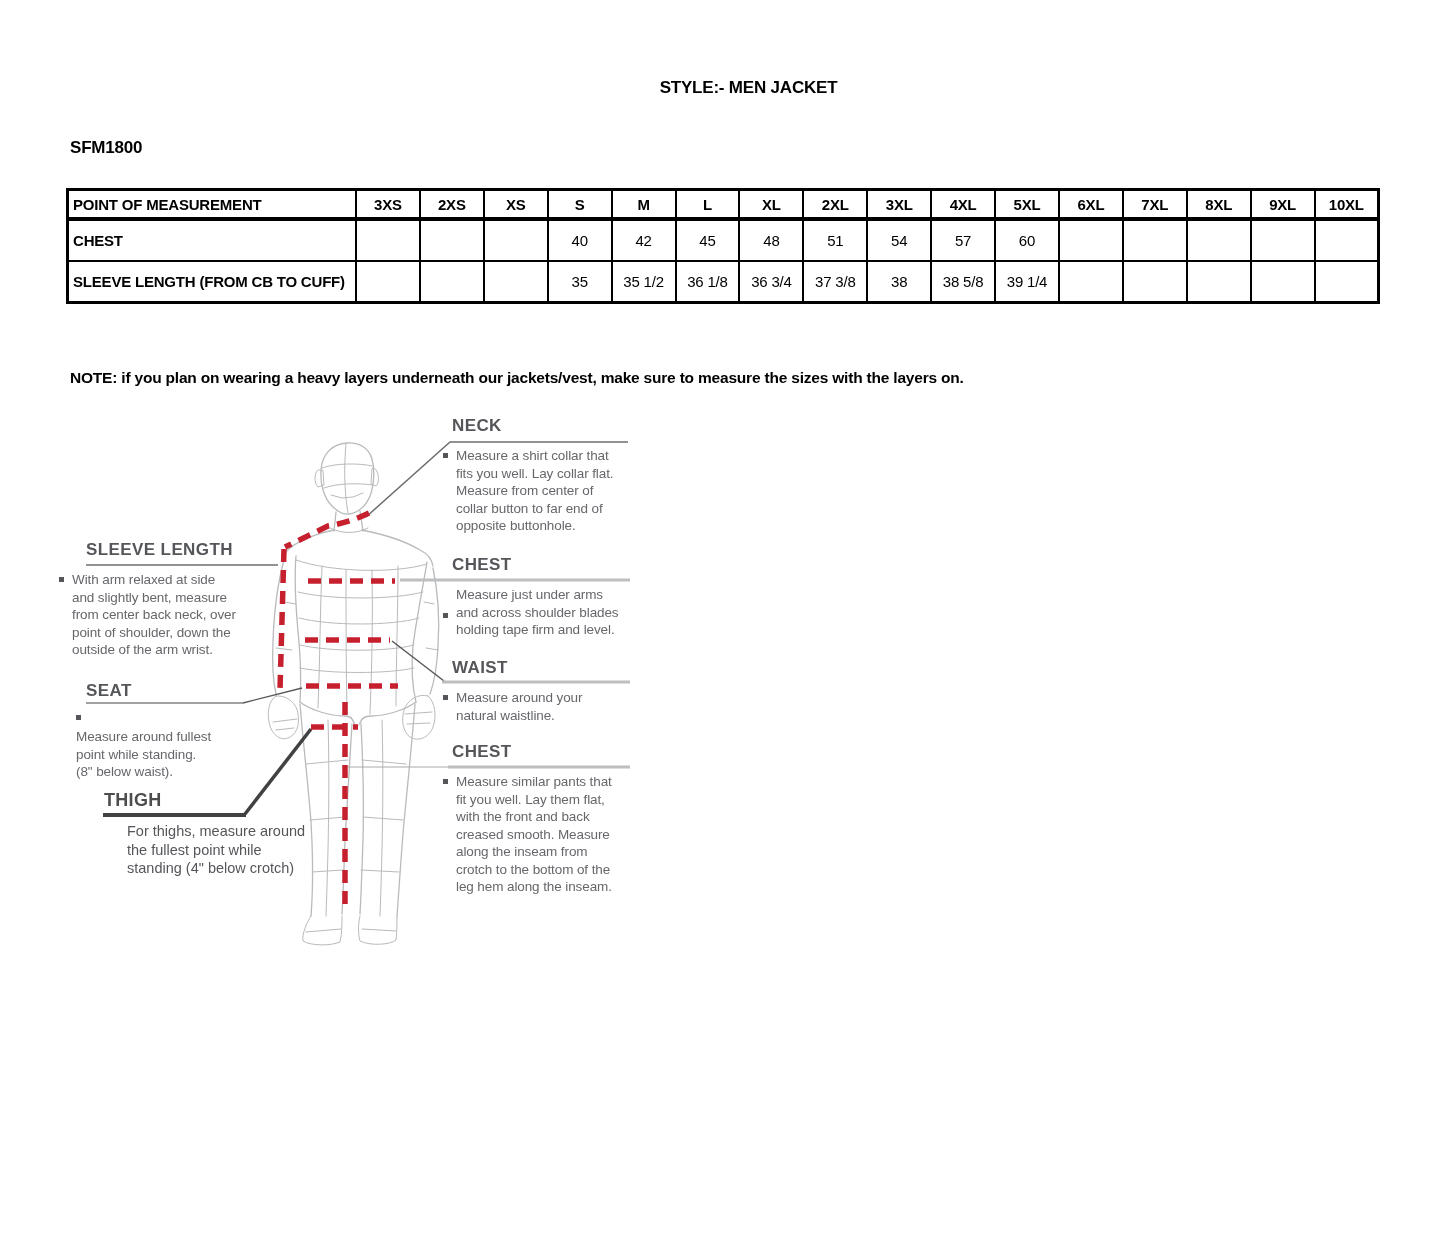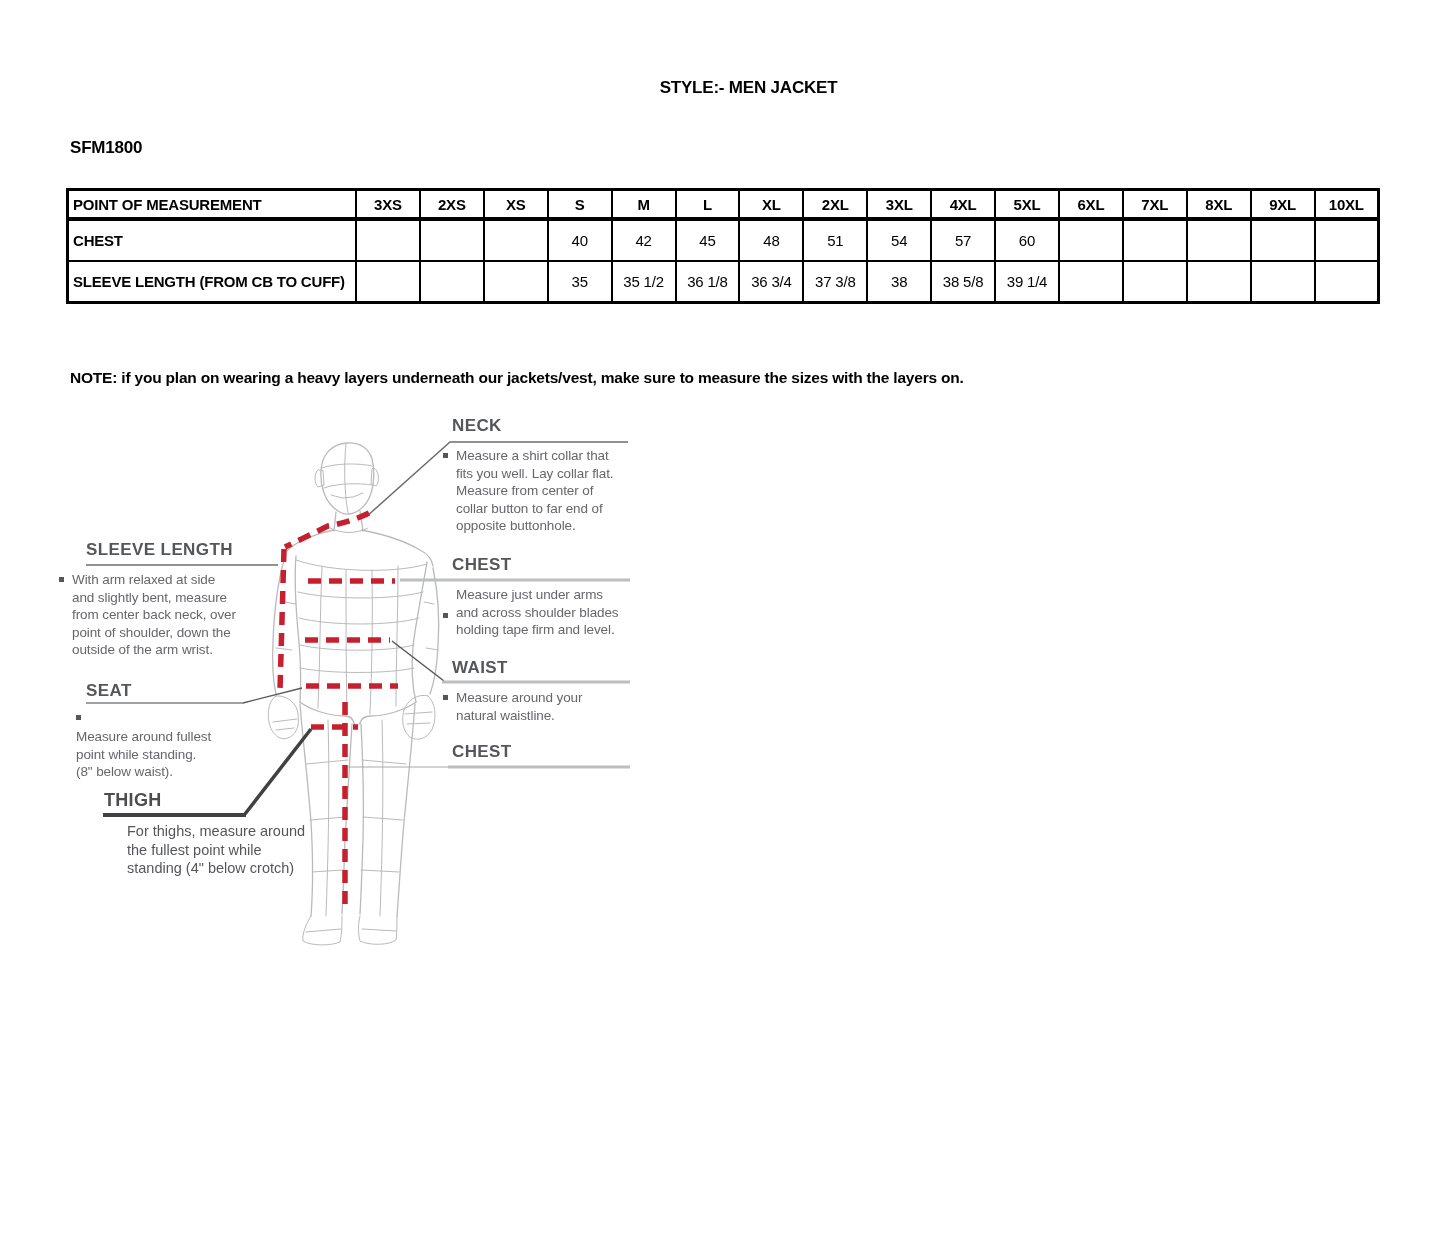--- a/index.html
+++ b/index.html
@@ -216,20 +216,30 @@
   </div>
 
   <div class="m-head" style="top:658px;left:452px;">WAIST</div>
   <div class="m-desc" style="top:689px;left:443px;width:200px;">
     <span class="bullet"></span>
     <span class="m-text">Measure around your
 natural waistline.</span>
   </div>
 
   <div class="m-head" style="top:742px;left:452px;">CHEST</div>
+  <div class="m-desc" style="top:773px;left:443px;width:210px;">
+    <span class="bullet"></span>
+    <span class="m-text">Measure similar pants that
+fit you well. Lay them flat,
+with the front and back
+creased smooth. Measure
+along the inseam from
+crotch to the bottom of the
+leg hem along the inseam.</span>
+  </div>
 
   <div class="m-head" style="top:540px;left:86px;">SLEEVE LENGTH</div>
   <div class="m-desc" style="top:571px;left:59px;width:215px;">
     <span class="bullet"></span>
     <span class="m-text">With arm relaxed at side
 and slightly bent, measure
 from center back neck, over
 point of shoulder, down the
 outside of the arm wrist.</span>
   </div>

